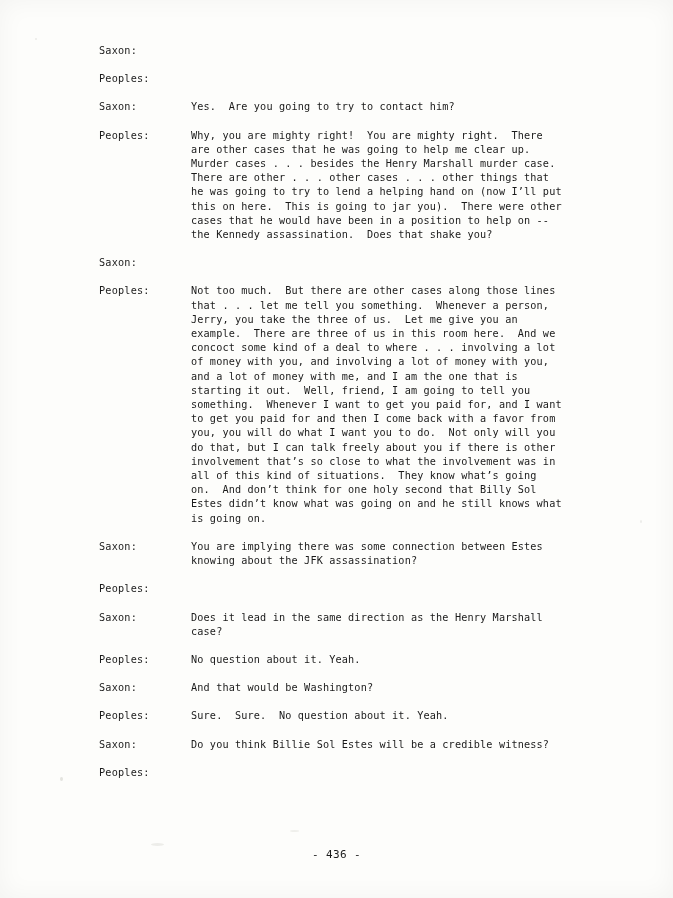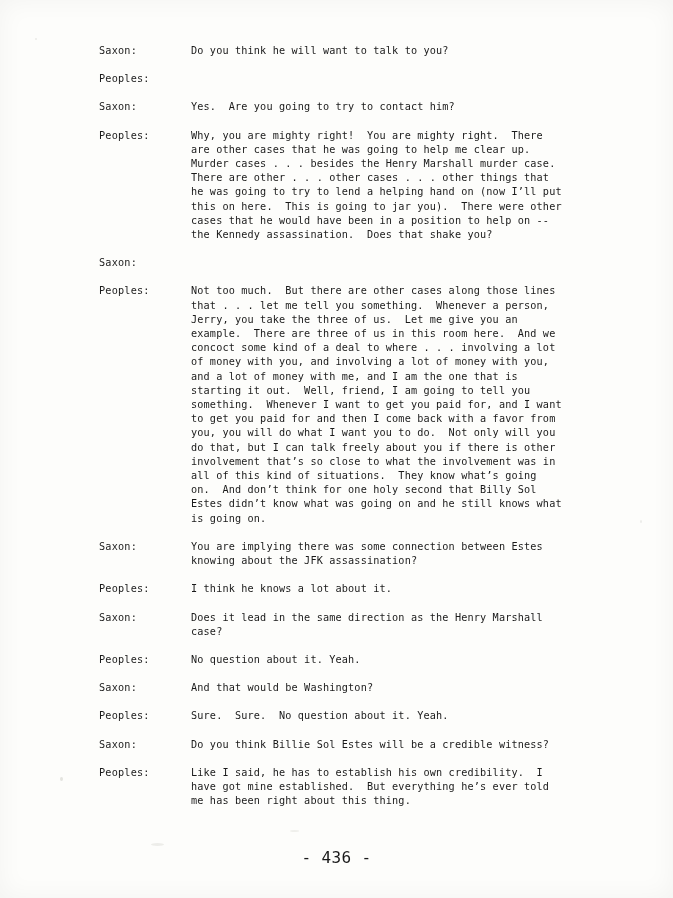--- a/index.html
+++ b/index.html
@@ -49,21 +49,21 @@
     line-height: 14.2px;
     letter-spacing: 0.15px;
     white-space: pre-wrap;
   }
   .page-number {
     position: absolute;
     left: 0;
     top: 848px;
     width: 673px;
     text-align: center;
-    font-size: 16px;
+    font-size: 11px;
     letter-spacing: 0.4px;
   }
   
   .speck {
     position: absolute;
     background: #cfcfc8;
     border-radius: 50%;
     opacity: 0.55;
   }
   .speck.s1 { left: 60px;  top: 777px; width: 3px; height: 4px; }
@@ -79,21 +79,20 @@
   }
 </style>
 </head>
 <body>
 
 <div class="page">
 
   <div class="transcript" id="transcript">
       <div class="exchange">
         <div class="speaker">Saxon:</div>
-        <div class="speech">Do you think he will want to talk to you?</div>
       </div>
       <div class="exchange">
         <div class="speaker">Peoples:</div>
       </div>
       <div class="exchange">
         <div class="speaker">Saxon:</div>
         <div class="speech">Yes.  Are you going to try to contact him?</div>
       </div>
       <div class="exchange">
         <div class="speaker">Peoples:</div>
@@ -129,21 +128,20 @@
 Estes didn’t know what was going on and he still knows what
 is going on.</div>
       </div>
       <div class="exchange">
         <div class="speaker">Saxon:</div>
         <div class="speech">You are implying there was some connection between Estes
 knowing about the JFK assassination?</div>
       </div>
       <div class="exchange">
         <div class="speaker">Peoples:</div>
-        <div class="speech">I think he knows a lot about it.</div>
       </div>
       <div class="exchange">
         <div class="speaker">Saxon:</div>
         <div class="speech">Does it lead in the same direction as the Henry Marshall
 case?</div>
       </div>
       <div class="exchange">
         <div class="speaker">Peoples:</div>
         <div class="speech">No question about it. Yeah.</div>
       </div>
@@ -154,23 +152,20 @@
       <div class="exchange">
         <div class="speaker">Peoples:</div>
         <div class="speech">Sure.  Sure.  No question about it. Yeah.</div>
       </div>
       <div class="exchange">
         <div class="speaker">Saxon:</div>
         <div class="speech">Do you think Billie Sol Estes will be a credible witness?</div>
       </div>
       <div class="exchange">
         <div class="speaker">Peoples:</div>
-        <div class="speech">Like I said, he has to establish his own credibility.  I
-have got mine established.  But everything he’s ever told
-me has been right about this thing.</div>
       </div>
     </div>
 
   <div class="page-number">- 436 -</div>
 
   <div class="speck s1"></div>
   <div class="speck s2"></div>
   <div class="speck s3"></div>
   <div class="speck s4"></div>
   <div class="speck s5"></div>

